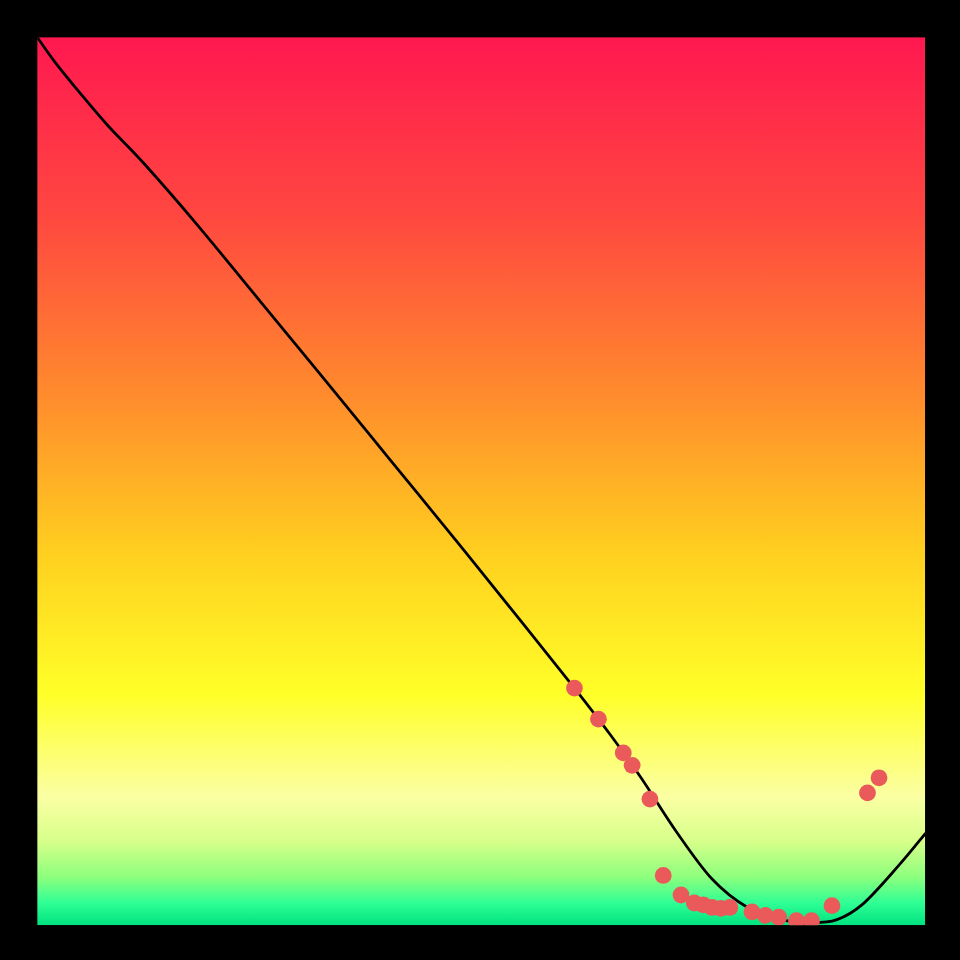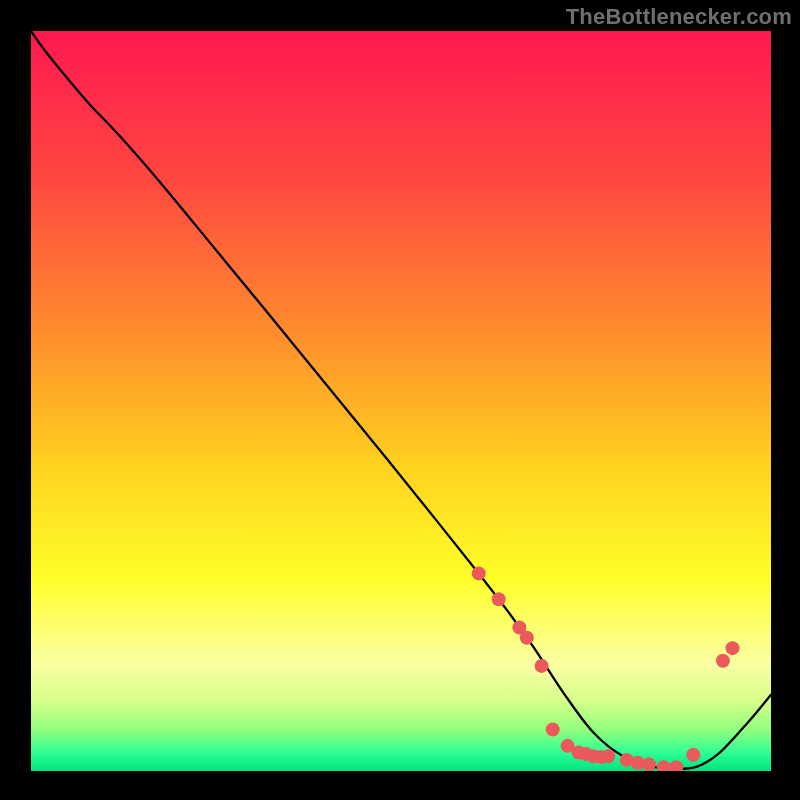--- a/index.html
+++ b/index.html
@@ -33,21 +33,20 @@
     height: 740px;
   }
   .plot svg {
     display: block;
   }
 </style>
 </head>
 <body>
 
 <div class="frame">
-  <div class="attribution">TheBottlenecker.com</div>
 
   <div class="plot">
     <svg id="chart-svg" viewBox="0 0 740 740" width="740" height="740">
       <defs>
         <linearGradient id="bg-grad" x1="0" y1="0" x2="0" y2="1">
             <stop offset="0%" stop-color="#ff1850"></stop>
             <stop offset="20%" stop-color="#ff4740"></stop>
             <stop offset="40%" stop-color="#ff8a2d"></stop>
             <stop offset="57.99999999999999%" stop-color="#ffcf1f"></stop>
             <stop offset="74%" stop-color="#ffff28"></stop>

